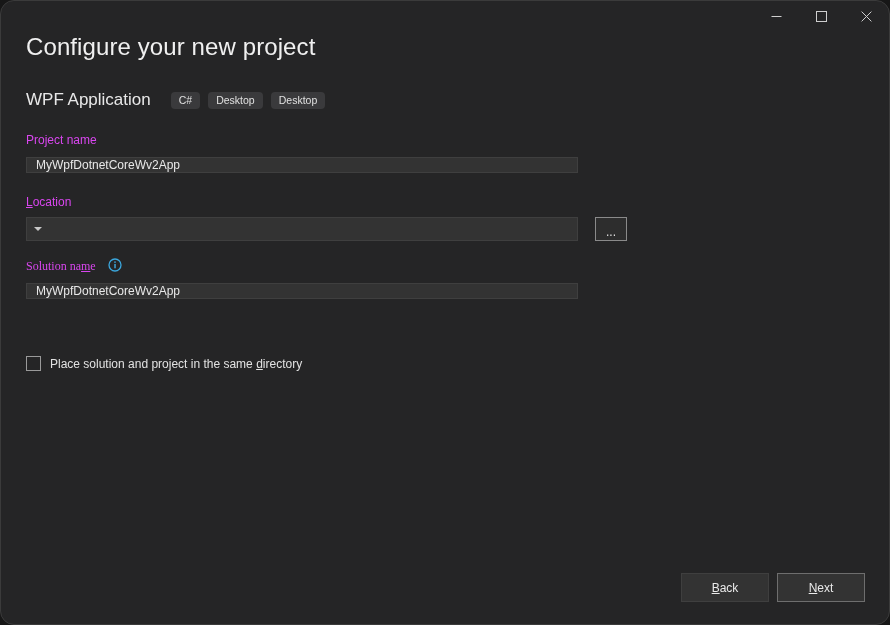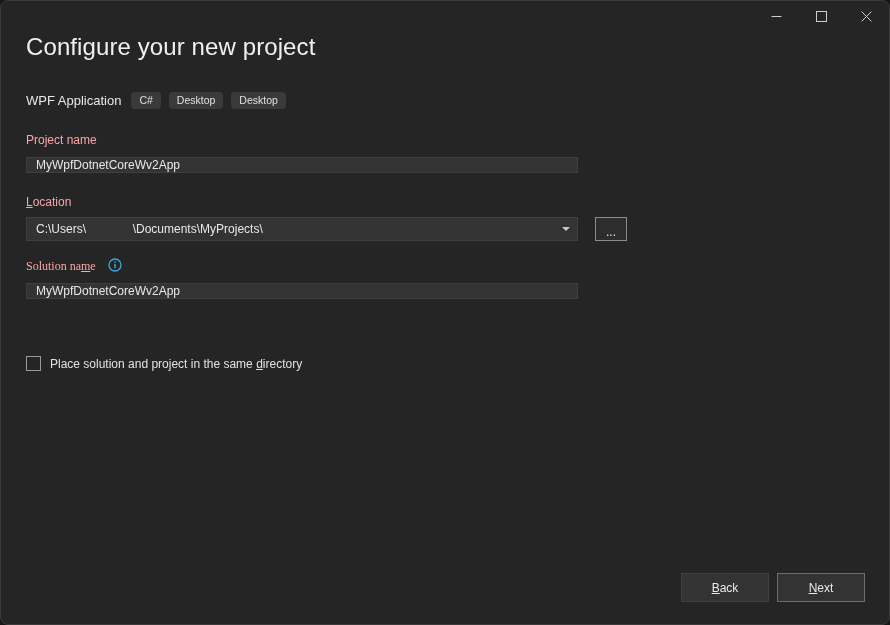--- a/index.html
+++ b/index.html
@@ -17,21 +17,21 @@
 
   
   .window {
     position: absolute;
     left: 0; top: 0;
     width: 890px;
     height: 625px;
     box-sizing: border-box;
     background: #252526;
     border: 1px solid #3b3b3b;
-    border-radius: 8px;
+    border-radius: 14px;
     overflow: hidden;
   }
 
   
   .caption {
     position: absolute;
     right: 0; top: 0;
     height: 31px;
     display: flex;
     align-items: stretch;
@@ -60,44 +60,44 @@
 
   .subtitle-row {
     position: absolute;
     left: 25px;
     top: 86px;
     display: flex;
     align-items: center;
     height: 26px;
   }
   .template-name {
-    font-size: 13px;
+    font-size: 17px;
     color: #e8e8e8;
     white-space: nowrap;
-    margin-right: 10px;
+    margin-right: 20px;
   }
   .tag {
     display: inline-flex;
     align-items: center;
     justify-content: center;
     height: 17px;
     padding: 0 8px;
     margin-right: 8px;
     font-size: 10.5px;
     color: #e0e0e0;
     background: #3a3a3c;
     border-radius: 4px;
     white-space: nowrap;
   }
 
   
   .field-label {
     position: absolute;
     font-size: 12px;
-    color: #fca5a5;
+    color: #d946ef;
     white-space: nowrap;
   }
   .field-label u { text-decoration: underline; }
 
   .textbox {
     position: absolute;
     box-sizing: border-box;
     height: 16px;
     background: #333333;
     border: 1px solid #3f3f3f;
@@ -245,21 +245,20 @@
     <span class="tag">C#</span>
     <span class="tag">Desktop</span>
     <span class="tag">Desktop</span>
   </div>
 
   <div class="field-label" style="left:25px; top:132px;">Project name</div>
   <input class="textbox" style="left: 25px; top: 156px; width: 552px;" value="MyWpfDotnetCoreWv2App">
 
   <div class="field-label" style="left:25px; top:194px;"><u>L</u><span>ocation</span></div>
   <div class="combo" style="left:25px; top:216px; width:552px;">
-    <div class="combo-text">C:\Users\              \Documents\MyProjects\</div>
     <div class="combo-arrow">
         <span class="arrow-tri"></span>
       </div>
   </div>
   <div class="browse-btn" style="left:594px; top:216px; width:32px; height:24px;">...</div>
 
   <div class="field-label" style="left:25px; top:258px;font-family:Liberation Serif, serif;"><span>Solution na</span><u>m</u><span>e</span></div>
   <div class="info-icon" style="left:107px; top:257px;">
     <svg width="14" height="14" viewBox="0 0 14 14">
       <circle cx="7" cy="7" r="6" fill="none" stroke="#3ba7dd" stroke-width="1.3"></circle>

